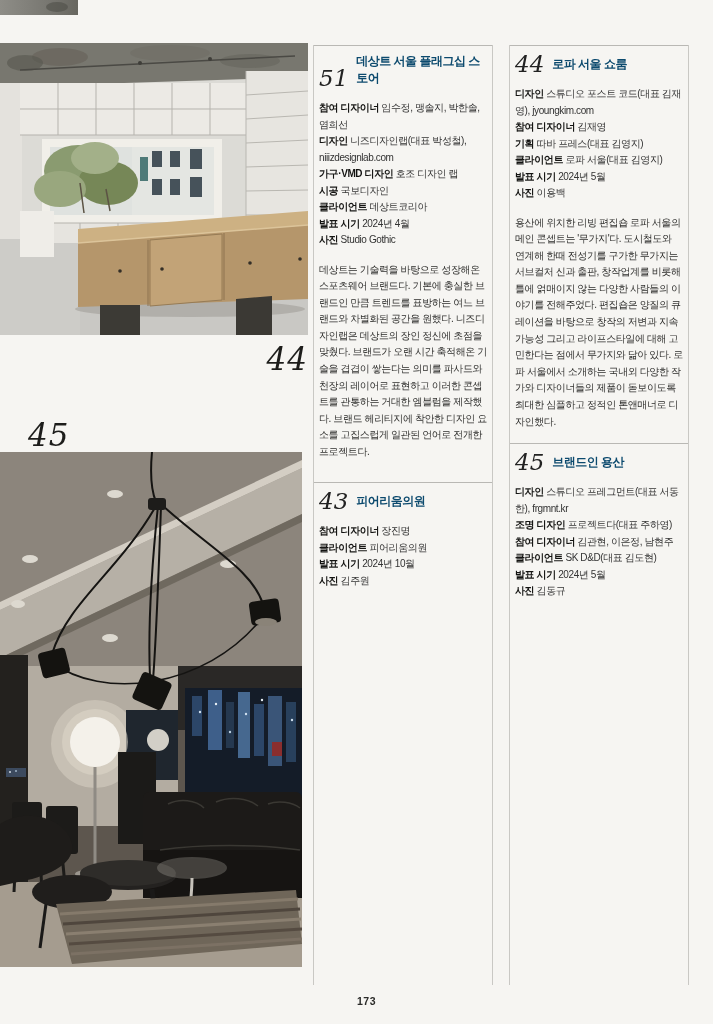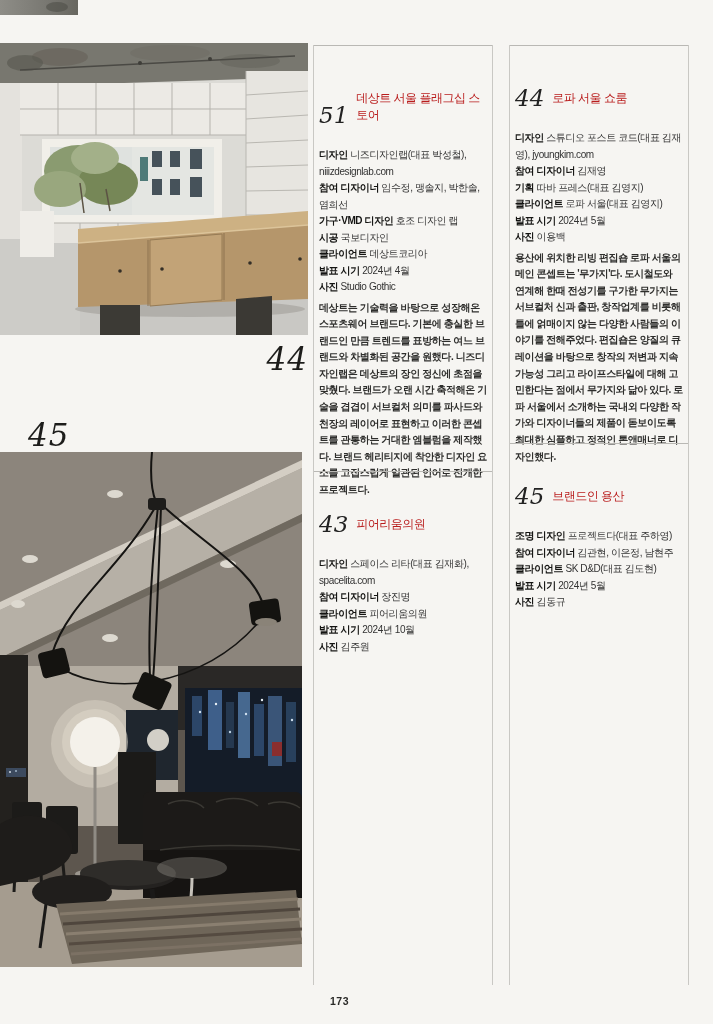--- a/index.html
+++ b/index.html
@@ -13,44 +13,44 @@
 
   .photo{position:absolute;display:block;}
   .photo-top{left:0;top:43px;width:308px;height:292px;}
   .photo-bottom{left:0;top:452px;width:302px;height:515px;}
 
   .photo-num{position:absolute;font-family:"DejaVu Serif","Liberation Serif",serif;
     font-style:italic;font-size:31px;color:#1d1d1b;letter-spacing:1px;}
   .num-top{left:256px;top:341px;width:52px;text-align:right;}
   .num-bottom{left:28px;top:417px;}
 
-  .page-number{position:absolute;left:330px;top:995px;width:46px;text-align:left;
+  .page-number{position:absolute;left:330px;top:995px;width:46px;text-align:right;
     font-size:10.5px;font-weight:bold;color:#2a2a28;letter-spacing:.5px;}
 
   .col{position:absolute;top:45px;width:178px;height:940px;
     border-left:1px solid #c9c8c4;border-right:1px solid #c9c8c4;}
   .col1{left:313px;}
   .col2{left:509px;}
 
   .entry{position:absolute;left:0;right:0;border-top:1px solid #b9b8b4;padding:7px 5px 0 5px;
     color:#2b2b29;}
-  .e43{top:426px;}
+  .e43{top:437px;}
   .e45{top:398px;}
 
   .entry-head{display:flex;align-items:flex-end;gap:8px;}
   .entry-num{font-family:"DejaVu Serif","Liberation Serif",serif;font-style:italic;
     font-size:23px;line-height:22px;color:#222;}
-  .entry-title{font-size:12px;font-weight:normal;color:#b91c1c;letter-spacing:-0.5px;
-    padding-bottom:2px;margin-top:37px;}
-
-  .credits{margin-top:21px;font-size:10px;line-height:16.5px;letter-spacing:-0.4px;color:#333;}
+  .entry-title{font-size:12px;font-weight:bold;color:#0c4a6e;letter-spacing:-0.5px;
+    padding-bottom:2px;}
+
+  .credits{margin-top:11px;font-size:10px;line-height:16.5px;letter-spacing:-0.4px;color:#333;}
   .credit b{color:#141412;font-weight:bold;}
 
-  .entry-body{margin-top:4px;font-size:10px;line-height:16.6px;letter-spacing:-0.4px;
-    color:#2e2e2c;text-align:left;font-weight:bold;}
+  .entry-body{margin-top:13px;font-size:10px;line-height:16.6px;letter-spacing:-0.4px;
+    color:#2e2e2c;text-align:left;}
 </style>
 </head>
 <body>
 
 <div class="page">
 
   <div class="corner-fragment"></div>
 
   <svg class="photo photo-top" viewBox="0 0 308 292">
     <rect x="0" y="0" width="308" height="292" fill="#dcdbd6"></rect>
@@ -256,37 +256,36 @@
 
   <div class="page-number">173</div>
 
   <div class="col col1">
     <section class="entry e42">
       <div class="entry-head">
         <span class="entry-num">51</span>
         <span class="entry-title">데상트 서울 플래그십 스토어</span>
       </div>
       <div class="credits">
+          <div class="credit"><b>참여 디자이너</b><span> 임수정, 맹솔지, 박한솔, 염희선</span></div>
           <div class="credit"><b>디자인</b><span> 니즈디자인랩(대표 박성철), niiizdesignlab.com</span></div>
-          <div class="credit"><b>참여 디자이너</b><span> 임수정, 맹솔지, 박한솔, 염희선</span></div>
           <div class="credit"><b>가구·VMD 디자인</b><span> 호조 디자인 랩</span></div>
           <div class="credit"><b>시공</b><span> 국보디자인</span></div>
           <div class="credit"><b>클라이언트</b><span> 데상트코리아</span></div>
           <div class="credit"><b>발표 시기</b><span> 2024년 4월</span></div>
           <div class="credit"><b>사진</b><span> Studio Gothic</span></div>
         </div>
-      <p class="entry-body">데상트는 기술력을 바탕으로 성장해온 스포츠웨어 브랜드다. 기본에 충실한 브랜드인 만큼 트렌드를 표방하는 여느 브랜드와 차별화된 공간을 원했다. 니즈디자인랩은 데상트의 장인 정신에 초점을 맞췄다. 브랜드가 오랜 시간 축적해온 기술을 겹겹이 서브컬처 의미를 파사드와 천장의 레이어로 표현하고 이러한 콘셉트를 관통하는 거대한 엠블럼을 제작했다. 브랜드 헤리티지에 착안한 디자인 요소를 고집스럽게 일관된 언어로 전개한 프로젝트다.</p>
+      <p class="entry-body">데상트는 기술력을 바탕으로 성장해온 스포츠웨어 브랜드다. 기본에 충실한 브랜드인 만큼 트렌드를 표방하는 여느 브랜드와 차별화된 공간을 원했다. 니즈디자인랩은 데상트의 장인 정신에 초점을 맞췄다. 브랜드가 오랜 시간 축적해온 기술을 겹겹이 쌓는다는 의미를 파사드와 천장의 레이어로 표현하고 이러한 콘셉트를 관통하는 거대한 엠블럼을 제작했다. 브랜드 헤리티지에 착안한 디자인 요소를 고집스럽게 일관된 언어로 전개한 프로젝트다.</p>
     </section>
     <section class="entry e43">
       <div class="entry-head">
         <span class="entry-num">43</span>
         <span class="entry-title">피어리움의원</span>
       </div>
       <div class="credits">
-          <div class="credit"><b>디자인</b><span> 스페이스 리타(대표 김재화), spacelita.com</span></div>
           <div class="credit"><b>참여 디자이너</b><span> 장진명</span></div>
           <div class="credit"><b>클라이언트</b><span> 피어리움의원</span></div>
           <div class="credit"><b>발표 시기</b><span> 2024년 10월</span></div>
           <div class="credit"><b>사진</b><span> 김주원</span></div>
         </div>
     </section>
   </div>
 
   <div class="col col2">
     <section class="entry e44">
@@ -303,20 +302,21 @@
           <div class="credit"><b>사진</b><span> 이용백</span></div>
         </div>
       <p class="entry-body">용산에 위치한 리빙 편집숍 로파 서울의 메인 콘셉트는 '무가지'다. 도시철도와 연계해 한때 전성기를 구가한 무가지는 서브컬처 신과 출판, 창작업계를 비롯해 틀에 얽매이지 않는 다양한 사람들의 이야기를 전해주었다. 편집숍은 양질의 큐레이션을 바탕으로 창작의 저변과 지속 가능성 그리고 라이프스타일에 대해 고민한다는 점에서 무가지와 닮아 있다. 로파 서울에서 소개하는 국내외 다양한 작가와 디자이너들의 제품이 돋보이도록 최대한 심플하고 정적인 톤앤매너로 디자인했다.</p>
     </section>
     <section class="entry e45">
       <div class="entry-head">
         <span class="entry-num">45</span>
         <span class="entry-title">브랜드인 용산</span>
       </div>
       <div class="credits">
+          <div class="credit"><b>디자인</b><span> 스튜디오 프레그먼트(대표 서동한), frgmnt.kr</span></div>
           <div class="credit"><b>조명 디자인</b><span> 프로젝트다(대표 주하영)</span></div>
           <div class="credit"><b>참여 디자이너</b><span> 김관현, 이은정, 남현주</span></div>
           <div class="credit"><b>클라이언트</b><span> SK D&amp;D(대표 김도현)</span></div>
           <div class="credit"><b>발표 시기</b><span> 2024년 5월</span></div>
           <div class="credit"><b>사진</b><span> 김동규</span></div>
         </div>
     </section>
   </div>
 
 </div>

